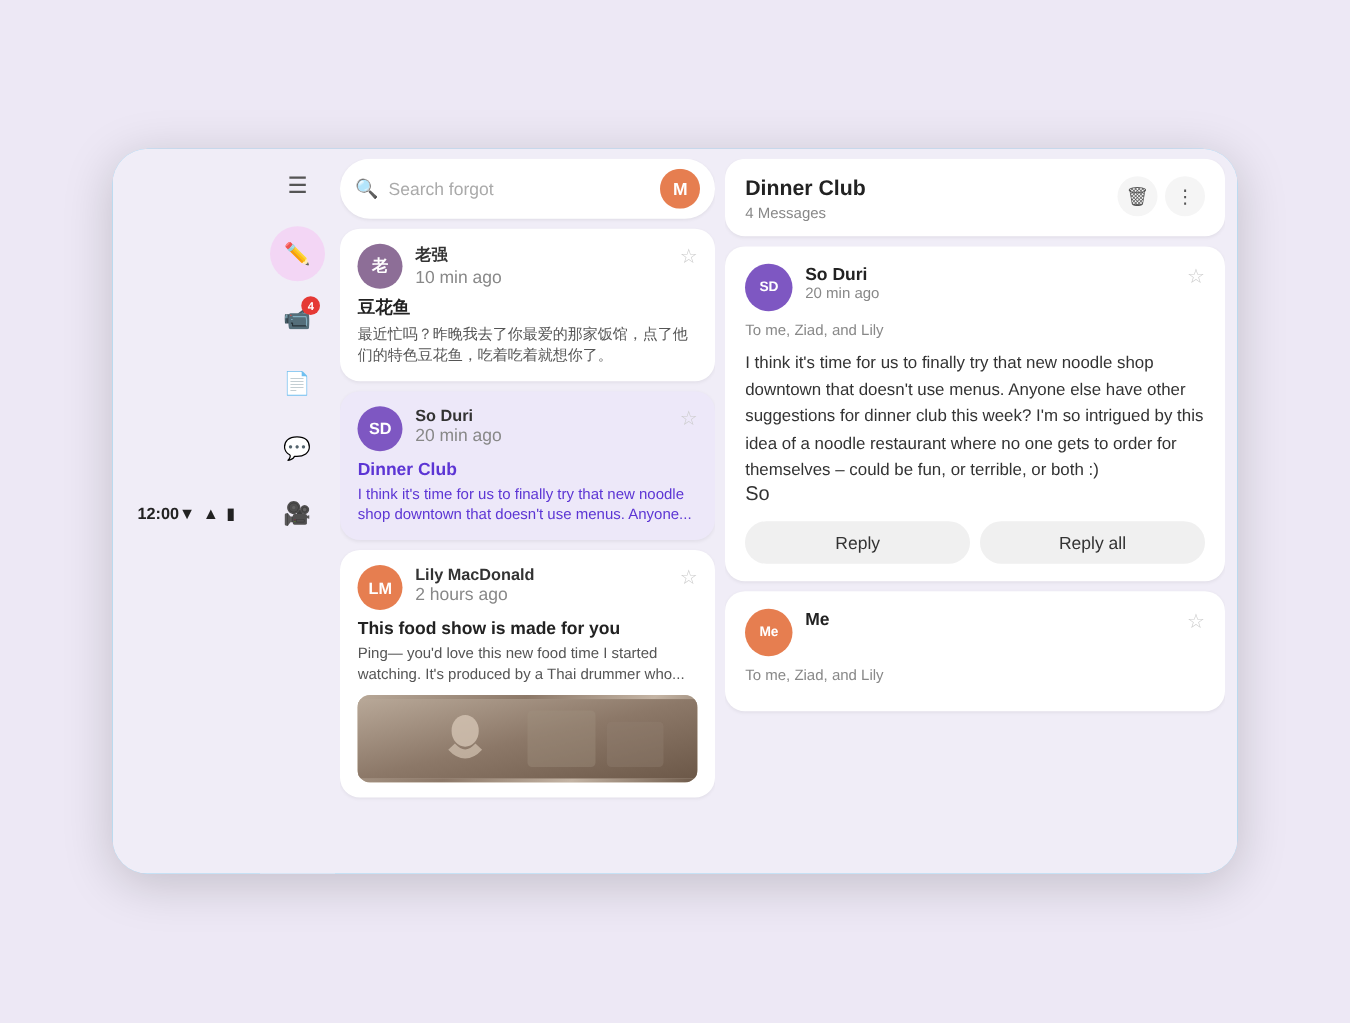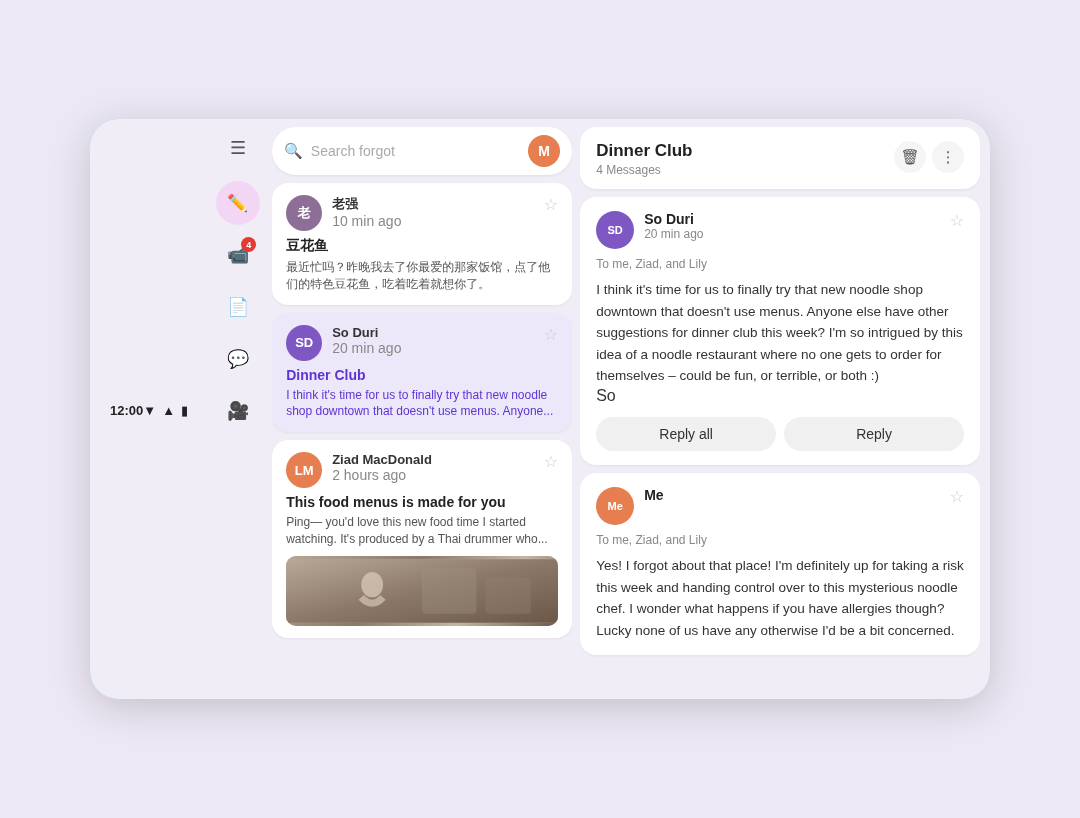--- a/index.html
+++ b/index.html
@@ -439,26 +439,26 @@
             <span class="msg-star">☆</span>
           </div>
           <div class="msg-subject">Dinner Club</div>
           <div class="msg-preview">I think it's time for us to finally try that new noodle shop downtown that doesn't use menus. Anyone...</div>
         </div>
 
         <div class="message-card">
           <div class="message-card-header">
             <div class="msg-avatar" style="background:#e67e50;">LM</div>
             <div class="msg-info">
-              <div class="msg-name">Ziad MacDonald</div>
+              <div class="msg-name">Lily MacDonald</div>
               <div class="msg-time">2 hours ago</div>
             </div>
             <span class="msg-star">☆</span>
           </div>
-          <div class="msg-subject dark">This food menus is made for you</div>
+          <div class="msg-subject dark">This food show is made for you</div>
           <div class="msg-preview dark">Ping— you'd love this new food time I started watching. It's produced by a Thai drummer who...</div>
           <div class="msg-image-preview">
             <div class="msg-image-inner">
 
               <svg width="100%" height="70" viewBox="0 0 300 70">
                 <rect width="300" height="70" fill="#b8a898"></rect>
                 <rect x="0" y="0" width="300" height="70" fill="url(#imgGrad)"></rect>
                 <defs>
                   <linearGradient id="imgGrad" x1="0" y1="0" x2="1" y2="1">
                     <stop offset="0%" stop-color="#b8a898"></stop>
@@ -507,35 +507,34 @@
               <div class="email-msg-info">
                 <div class="email-msg-name">So Duri</div>
                 <div class="email-msg-time">20 min ago</div>
               </div>
               <span class="msg-star">☆</span>
             </div>
             <div class="email-msg-to">To me, Ziad, and Lily</div>
             <div class="email-msg-body">I think it's time for us to finally try that new noodle shop downtown that doesn't use menus. Anyone else have other suggestions for dinner club this week? I'm so intrigued by this idea of a noodle restaurant where no one gets to order for themselves – could be fun, or terrible, or both :)</div>
             <div class="email-msg-sign">So</div>
             <div class="reply-actions">
+              <button class="reply-btn">Reply</button>
               <button class="reply-btn">Reply all</button>
-              <button class="reply-btn">Reply</button>
             </div>
           </div>
 
           <div class="email-message-card">
             <div class="email-msg-header">
               <div class="email-msg-avatar" style="background:#e67e50;">
                 <span style="font-size:11px;">Me</span>
               </div>
               <div class="email-msg-info">
                 <div class="email-msg-name">Me</div>
               </div>
               <span class="msg-star">☆</span>
             </div>
             <div class="email-msg-to">To me, Ziad, and Lily</div>
-            <div class="email-msg-body">Yes! I forgot about that place! I'm definitely up for taking a risk this week and handing control over to this mysterious noodle chef. I wonder what happens if you have allergies though? Lucky none of us have any otherwise I'd be a bit concerned.</div>
           </div>
         </div>
       </div>
     </div>
   </div>
 </div>
 
 </body></html>

